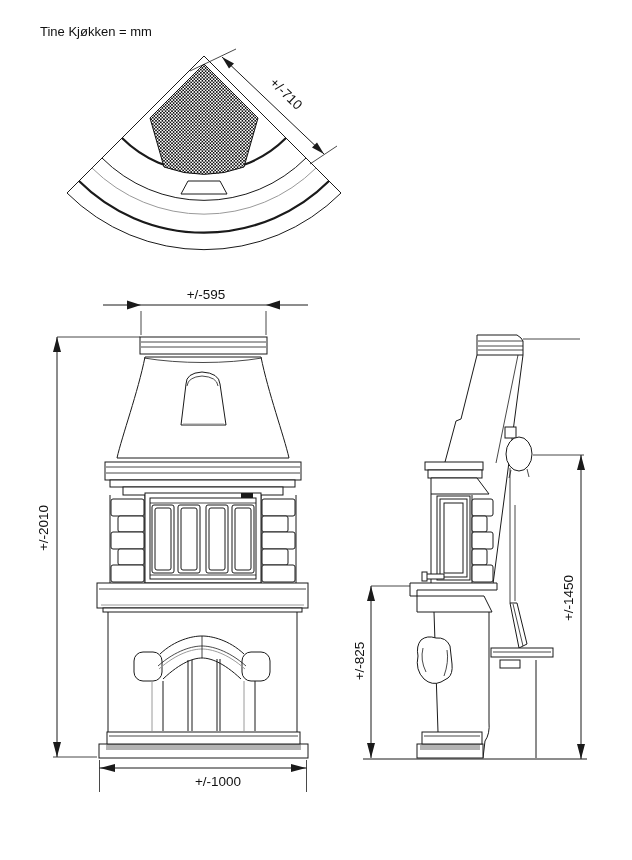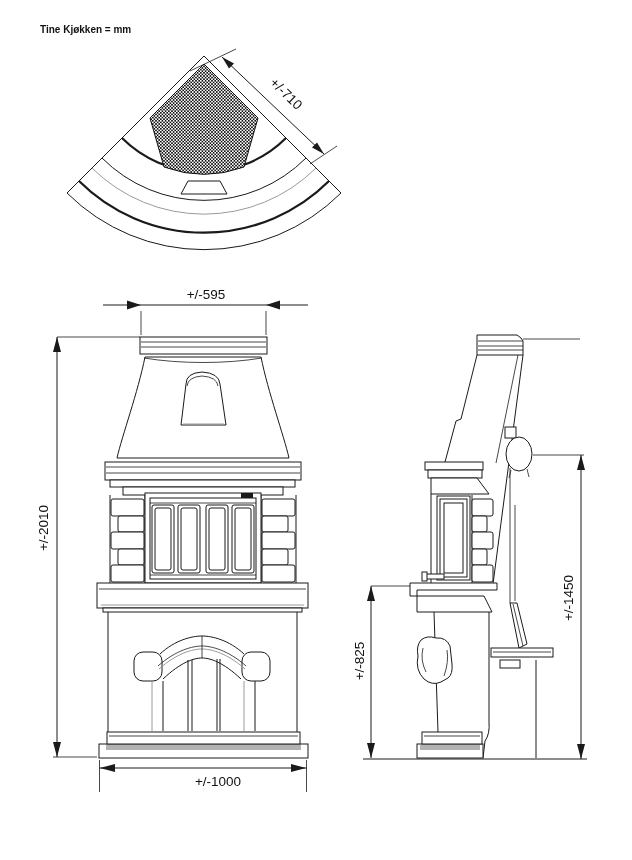--- a/index.html
+++ b/index.html
@@ -1,18 +1,18 @@
 <!DOCTYPE html>
 <html><head>
 <meta charset="utf-8">
 <style>
   html,body{margin:0;padding:0;background:#ffffff;}
   #page{position:relative;width:632px;height:860px;background:#fff;overflow:hidden;
         font-family:"Liberation Sans", sans-serif;}
-  #title{position:absolute;left:40px;top:24px;font-size:10px;font-weight:bold;color:#111;}
+  #title{position:absolute;left:40px;top:24px;font-size:13px;font-weight:normal;color:#111;}
   svg{position:absolute;left:0;top:0;}
   .ln{stroke:#1a1a1a;stroke-width:1;fill:none;}
   .ln05{stroke:#1a1a1a;stroke-width:.8;fill:none;}
   .thk{stroke:#1a1a1a;stroke-width:2.2;fill:none;}
   .gryln{stroke:#9a9a9a;stroke-width:1;fill:none;}
   .wht{fill:#ffffff;stroke:#1a1a1a;stroke-width:1;}
   .blk{fill:#1a1a1a;stroke:none;}
   .gfill{fill:#b3b3b3;stroke:none;}
   .txt{font-family:"Liberation Sans",sans-serif;font-size:13.5px;fill:#111;}
 </style>

